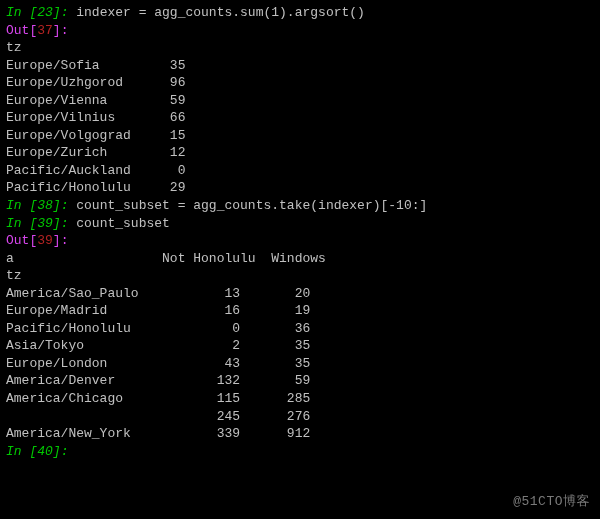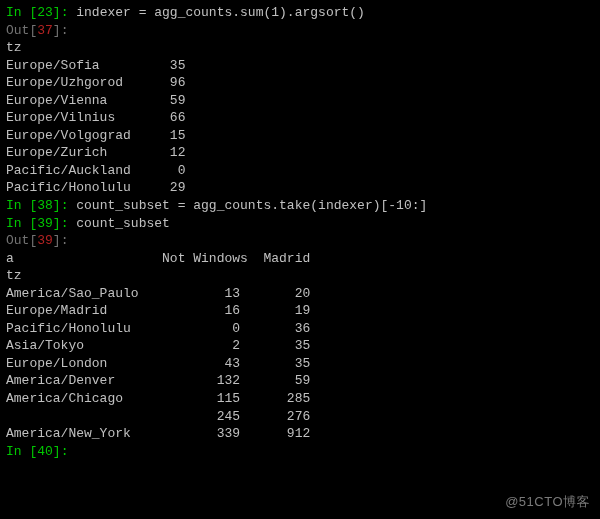--- a/index.html
+++ b/index.html
@@ -9,29 +9,29 @@
     font-family: "Consolas", "Courier New", monospace;
     font-size: 13px;
     line-height: 1.35;
     padding: 4px 6px;
     width: 600px;
     height: 519px;
     overflow: hidden;
     position: relative;
   }
   .line { white-space: pre; }
-  .in-label { color: #00c800; }
-  .out-label { color: #737373; }
+  .in-label { color: #00c800; font-style: italic; }
+  .out-label { color: #d946ef; }
   .out-num { color: #b22222; }
   .watermark {
     position: absolute;
     right: 10px;
     bottom: 8px;
     color: #7a7a7a;
-    font-family: Liberation Sans, sans-serif;
+    font-family: Liberation Mono, monospace;
     font-size: 13px;
     letter-spacing: 0.5px;
   }
 </style>
 </head>
 <body>
 
 <div id="term">
     <div class="line"><span class="in-label">In [</span><span class="in-label">23</span><span class="in-label">]:</span> indexer = agg_counts.sum(1).argsort()</div>
     <div class="line"></div>
@@ -43,21 +43,21 @@
     <div class="line">Europe/Vilnius       66</div>
     <div class="line">Europe/Volgograd     15</div>
     <div class="line">Europe/Zurich        12</div>
     <div class="line">Pacific/Auckland      0</div>
     <div class="line">Pacific/Honolulu     29</div>
     <div class="line"></div>
     <div class="line"><span class="in-label">In [</span><span class="in-label">38</span><span class="in-label">]:</span> count_subset = agg_counts.take(indexer)[-10:]</div>
     <div class="line"></div>
     <div class="line"><span class="in-label">In [</span><span class="in-label">39</span><span class="in-label">]:</span> count_subset</div>
     <div class="line"><span class="out-label">Out[</span><span class="out-num">39</span><span class="out-label">]:</span></div>
-    <div class="line">a                   Not Windows  Madrid</div>
+    <div class="line">a                   Not Honolulu  Windows</div>
     <div class="line">tz</div>
     <div class="line">America/Sao_Paulo           13       20</div>
     <div class="line">Europe/Madrid               16       19</div>
     <div class="line">Pacific/Honolulu             0       36</div>
     <div class="line">Asia/Tokyo                   2       35</div>
     <div class="line">Europe/London               43       35</div>
     <div class="line">America/Denver             132       59</div>
     <div class="line">America/Chicago            115      285</div>
     <div class="line">                           245      276</div>
     <div class="line">America/New_York           339      912</div>

